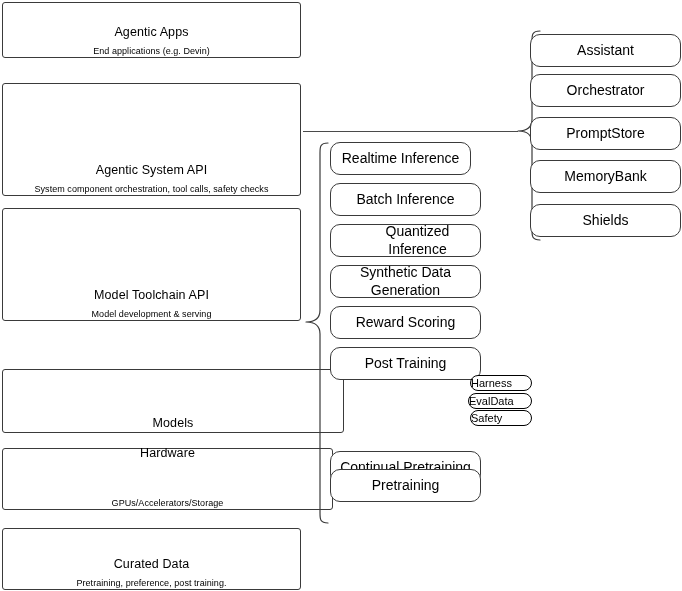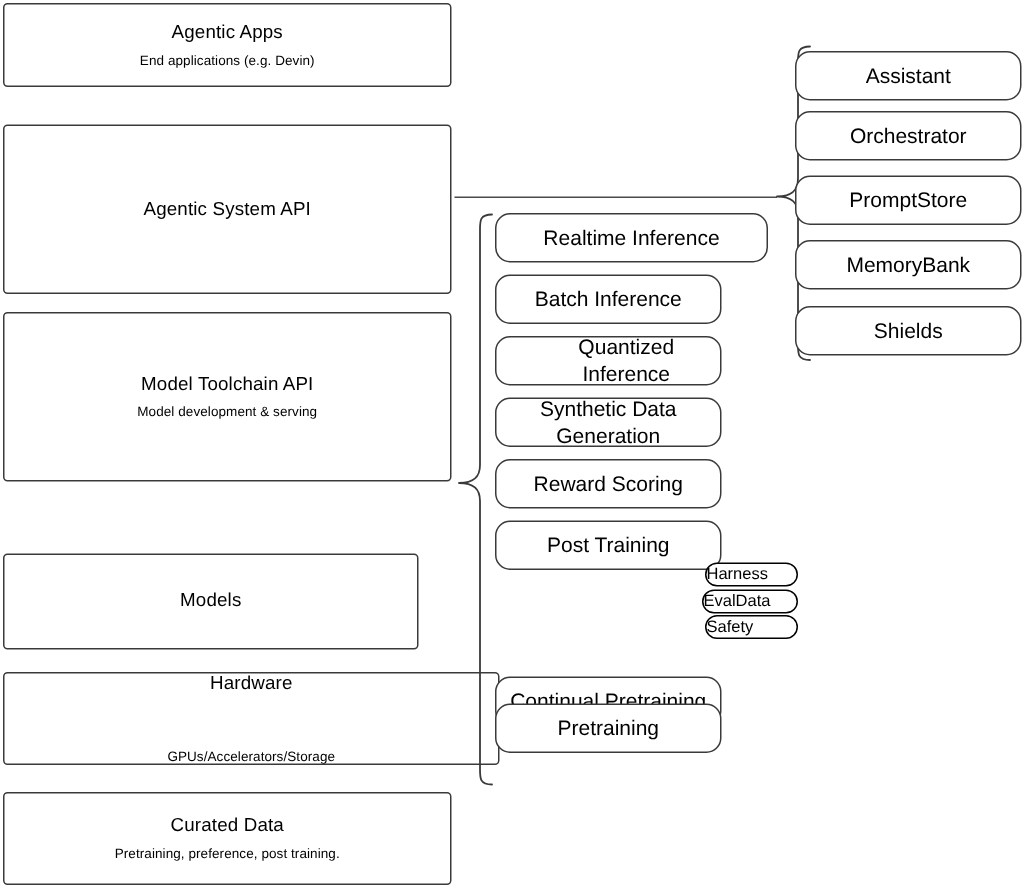--- a/index.html
+++ b/index.html
@@ -34,20 +34,21 @@
     flex-direction: column;
     align-items: center;
     justify-content: center;
     text-align: center;
     line-height: 1.25;
   }
 
   
   .layer {
     border-radius: 3px;
+    justify-content: flex-end;
   }
   .layer .title {
     font-size: 12.5px;
     color: #000;
     letter-spacing: .1px;
   }
   .layer .subtitle {
     font-size: 9px;
     color: #000;
     margin-top: 5px;
@@ -98,28 +99,29 @@
 
 <div id="stage">
 
   <div class="rbox layer" style="left:2px; top:2px; width:299px; height:56px;">
     <div class="title">Agentic Apps</div>
     <div class="subtitle">End applications (e.g. Devin)</div>
   </div>
 
   <div class="rbox layer" style="left:2px; top:83px; width:299px; height:113px;">
     <div class="title">Agentic System API</div>
+    <div class="subtitle">System component orchestration, tool calls, safety checks</div>
   </div>
 
   <div class="rbox layer" style="left:2px; top:208px; width:299px; height:113px;">
     <div class="title">Model Toolchain API</div>
     <div class="subtitle">Model development &amp; serving</div>
   </div>
 
-  <div class="rbox layer" style="left:2px; top:369px; width:277px; height:64px;">
+  <div class="rbox layer" style="left:2px; top:369px; width:342px; height:64px;">
     <div class="title">Models</div>
   </div>
 
   <div class="rbox layer" style="left:2px; top:448px; width:331px; height:62px;gap:31px;">
     <div class="title">Hardware</div>
     <div class="subtitle">GPUs/Accelerators/Storage</div>
   </div>
 
   <div class="rbox layer" style="left:2px; top:528px; width:299px; height:62px;">
     <div class="title">Curated Data</div>
@@ -131,21 +133,21 @@
   <svg class="brace" style="left:304px; top:142px;" width="26" height="382" viewBox="0 0 26 382">
     <path d="M24 1
              C16 1 16 5 16 11
              L16 168
              C16 176 12 180 2 180
              C12 180 16 184 16 192
              L16 371
              C16 377 16 381 24 381"></path>
   </svg>
 
-  <div class="rbox chip" style="left:330px; top:142px; width:182px; height:33px;">
+  <div class="rbox chip" style="left:330px; top:142px; width:141px; height:33px;">
     <span>Realtime Inference</span>
   </div>
   <div class="rbox chip" style="left:330px; top:183px; width:151px; height:33px;">
     <span>Batch Inference</span>
   </div>
   <div class="rbox chip" style="left:330px; top:224px; width:151px; height:33px;padding-left:24px;">
     <span>Quantized Inference</span>
   </div>
   <div class="rbox chip" style="left:330px; top:265px; width:151px; height:33px;">
     <span>Synthetic Data Generation</span>

